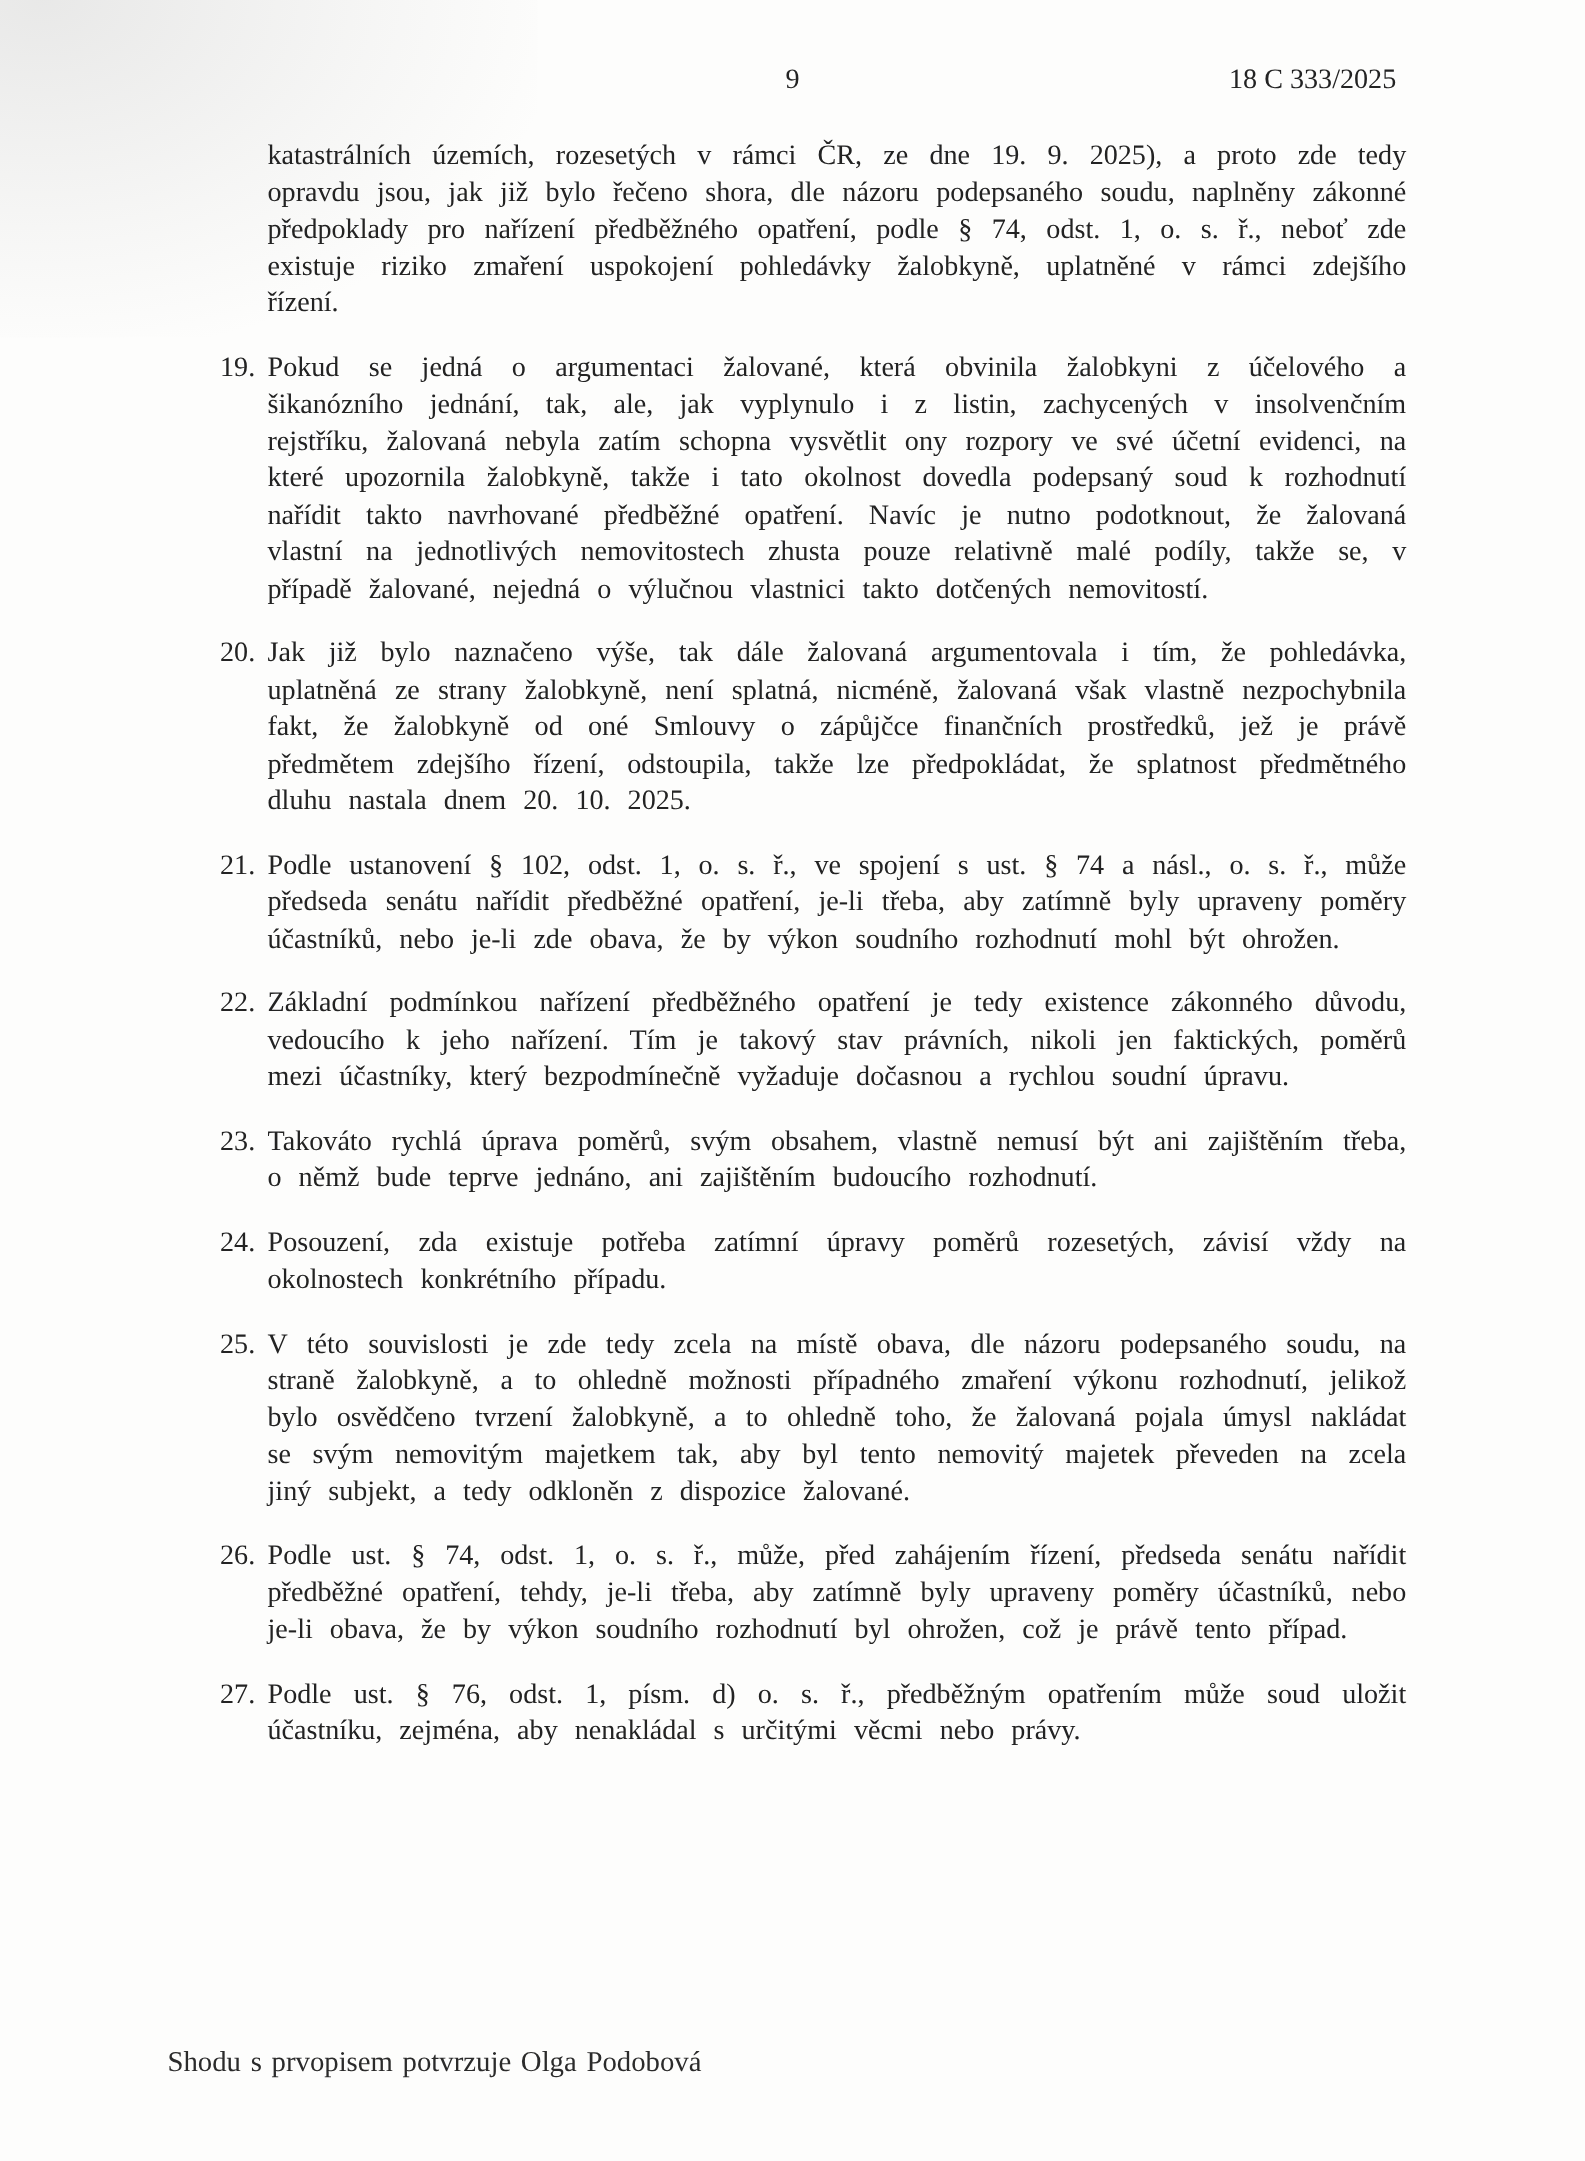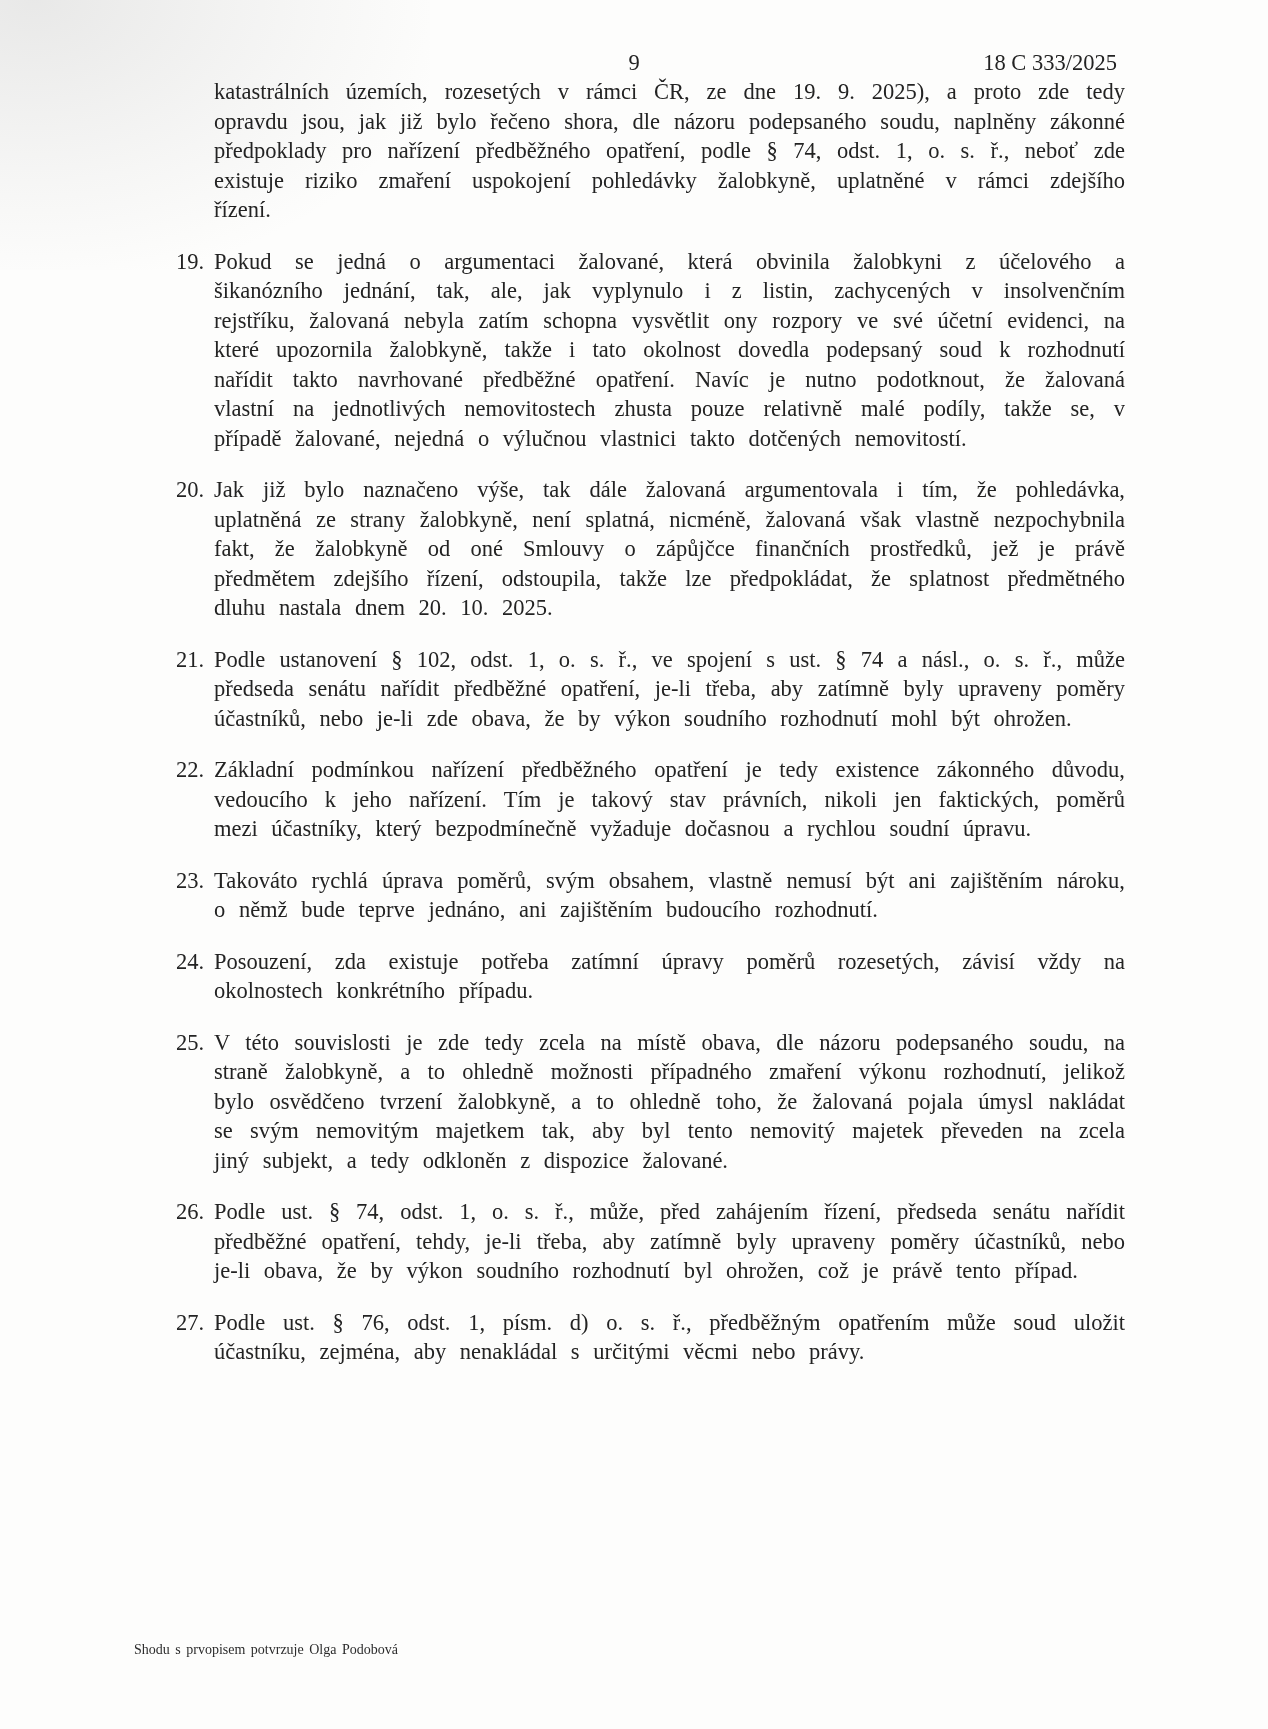--- a/index.html
+++ b/index.html
@@ -45,21 +45,21 @@
   }
   .case-num {
     position: absolute;
     right: 151px;
   }
   main.content {
     position: absolute;
     top: 0;
     left: 214px;
     width: 911px;
-    padding-top: 77px;
+    padding-top: 109px;
   }
   .para {
     position: relative;
     text-align: justify;
     font-size: 22.5px;
     line-height: 29.5px;
     word-spacing: 8px;
     margin-top: 22px;
   }
   .para.first { margin-top: 0; }
@@ -67,21 +67,21 @@
   .para .num {
     position: absolute;
     left: -38px;
     top: 0;
     word-spacing: normal;
   }
   footer.doc-footer {
     position: absolute;
     left: 134px;
     top: 1639px;
-    font-size: 14px;
+    font-size: 23px;
     line-height: 22px;
     word-spacing: 2px;
     color: #2b2b2b;
   }
 </style>
 </head>
 <body>
 
 <div class="page">
   <div class="scan-shade"></div>
@@ -102,21 +102,21 @@
         <div class="para">
     <span class="num">20.</span><span class="txt">Jak již bylo naznačeno výše, tak dále žalovaná argumentovala i tím, že pohledávka, uplatněná ze strany žalobkyně, není splatná, nicméně, žalovaná však vlastně nezpochybnila fakt, že žalobkyně od oné Smlouvy o zápůjčce finančních prostředků, jež je právě předmětem zdejšího řízení, odstoupila, takže lze předpokládat, že splatnost předmětného dluhu nastala dnem 20. 10. 2025.</span>
   </div>
         <div class="para gap-large">
     <span class="num">21.</span><span class="txt">Podle ustanovení § 102, odst. 1, o. s. ř., ve spojení s ust. § 74 a násl., o. s. ř., může předseda senátu nařídit předběžné opatření, je-li třeba, aby zatímně byly upraveny poměry účastníků, nebo je-li zde obava, že by výkon soudního rozhodnutí mohl být ohrožen.</span>
   </div>
         <div class="para">
     <span class="num">22.</span><span class="txt">Základní podmínkou nařízení předběžného opatření je tedy existence zákonného důvodu, vedoucího k jeho nařízení. Tím je takový stav právních, nikoli jen faktických, poměrů mezi účastníky, který bezpodmínečně vyžaduje dočasnou a rychlou soudní úpravu.</span>
   </div>
         <div class="para">
-    <span class="num">23.</span><span class="txt">Takováto rychlá úprava poměrů, svým obsahem, vlastně nemusí být ani zajištěním nároku, o němž bude teprve jednáno, ani zajištěním budoucího rozhodnutí.</span>
+    <span class="num">23.</span><span class="txt">Takováto rychlá úprava poměrů, svým obsahem, vlastně nemusí být ani zajištěním třeba, o němž bude teprve jednáno, ani zajištěním budoucího rozhodnutí.</span>
   </div>
         <div class="para">
     <span class="num">24.</span><span class="txt">Posouzení, zda existuje potřeba zatímní úpravy poměrů rozesetých, závisí vždy na okolnostech konkrétního případu.</span>
   </div>
         <div class="para">
     <span class="num">25.</span><span class="txt">V této souvislosti je zde tedy zcela na místě obava, dle názoru podepsaného soudu, na straně žalobkyně, a to ohledně možnosti případného zmaření výkonu rozhodnutí, jelikož bylo osvědčeno tvrzení žalobkyně, a to ohledně toho, že žalovaná pojala úmysl nakládat se svým nemovitým majetkem tak, aby byl tento nemovitý majetek převeden na zcela jiný subjekt, a tedy odkloněn z dispozice žalované.</span>
   </div>
         <div class="para">
     <span class="num">26.</span><span class="txt">Podle ust. § 74, odst. 1, o. s. ř., může, před zahájením řízení, předseda senátu nařídit předběžné opatření, tehdy, je-li třeba, aby zatímně byly upraveny poměry účastníků, nebo je-li obava, že by výkon soudního rozhodnutí byl ohrožen, což je právě tento případ.</span>
   </div>

